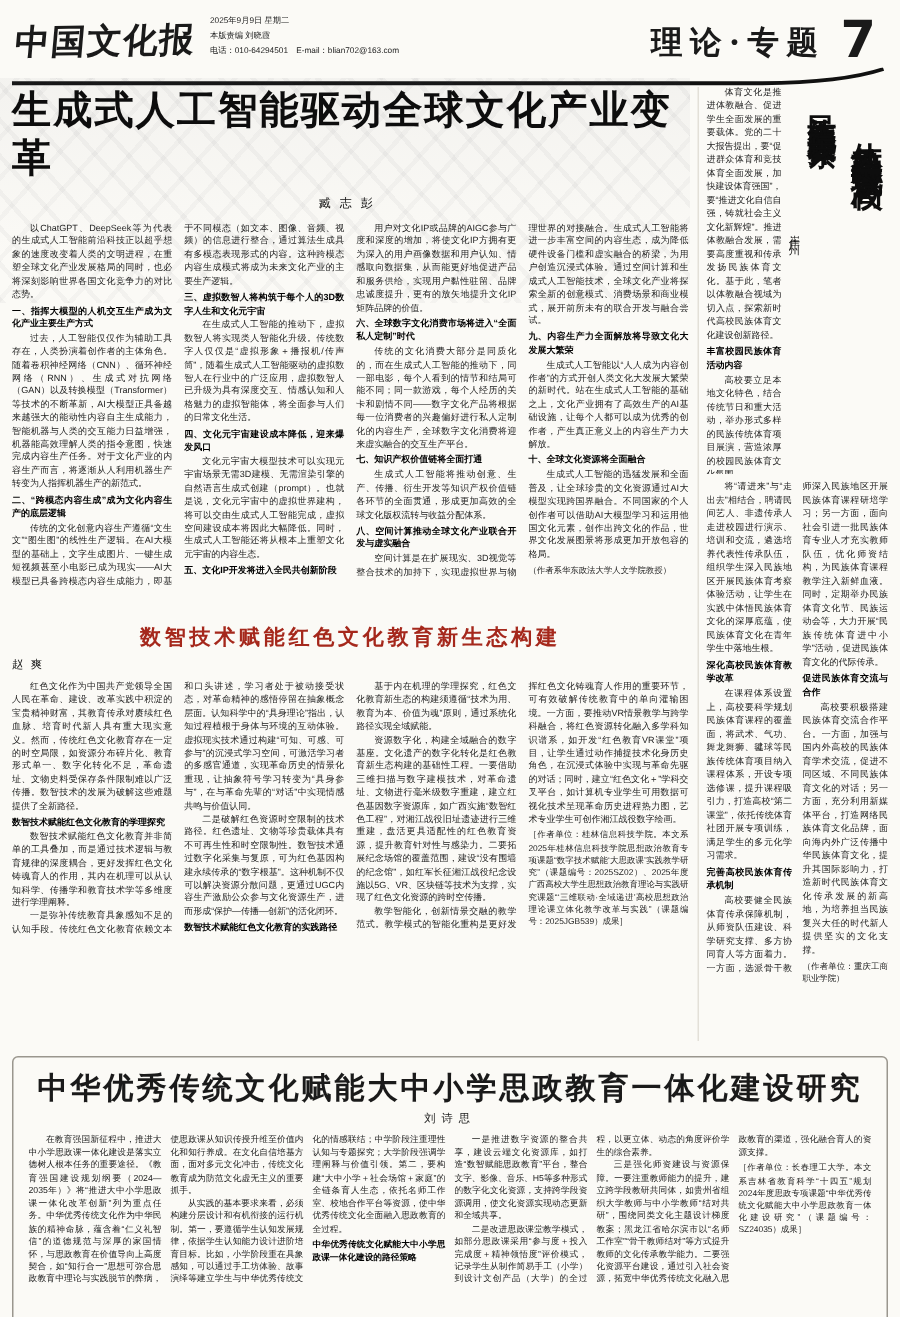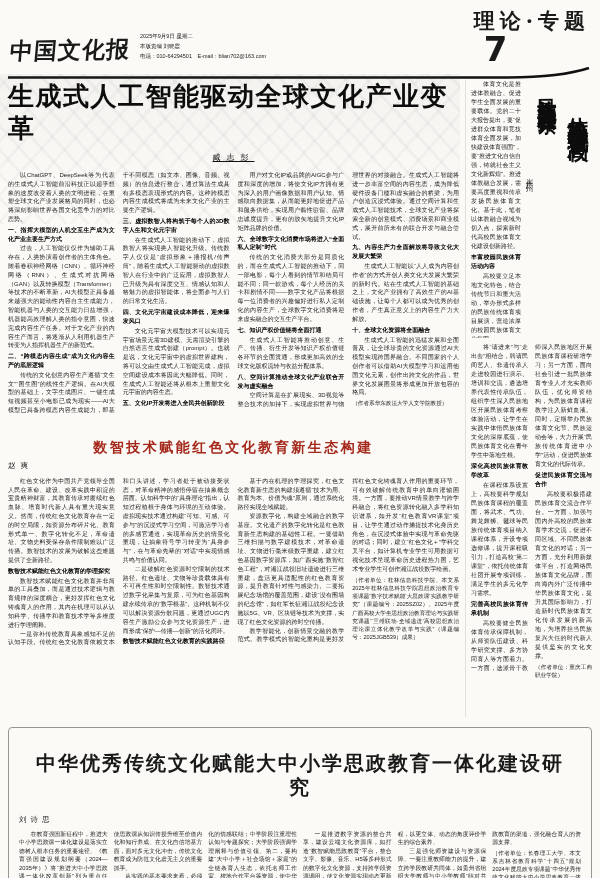--- a/index.html
+++ b/index.html
@@ -11,21 +11,21 @@
   .page{padding:8px 8px 0 8px;}
 
   
   .hdr{display:flex;align-items:flex-end;padding:2px 2px 3px 2px;}
   .masthead{
     font-family:"DejaVu Serif","Liberation Serif",serif;
     font-size:23px;font-weight:900;transform:skewX(-6deg) rotate(-1deg);
     letter-spacing:1px;line-height:1;padding-bottom:3px;
   }
   .hdr-meta{font-size:5.5px;line-height:1.8;margin-left:10px;color:#222;padding-bottom:2px;}
-  .hdr-right{margin-left:auto;display:flex;align-items:flex-start;flex-direction:column;}
+  .hdr-right{margin-left:auto;display:flex;align-items:flex-end;}
   .section-title{
     font-family:"DejaVu Serif","Liberation Serif",serif;
     font-size:21px;font-weight:900;letter-spacing:5px;line-height:1;padding-bottom:4px;
   }
   .page-num{
     font-family:"DejaVu Sans",sans-serif;
     font-size:34px;font-weight:900;line-height:0.85;margin-left:10px;margin-right:6px;
   }
   .hdr-rule{display:block;}
 
@@ -41,21 +41,21 @@
     background:
       repeating-linear-gradient(48deg, rgba(60,60,70,0.045) 0 3px, transparent 3px 16px),
       repeating-linear-gradient(-48deg, rgba(60,60,70,0.035) 0 3px, transparent 3px 18px),
       linear-gradient(180deg, rgba(120,120,130,0.06), rgba(120,120,130,0) 80%);
   }
   .m-title{
     position:relative;z-index:1;margin:0 0 0 0;
     font-family:"DejaVu Serif","Liberation Serif",serif;
     font-size:26px;font-weight:900;letter-spacing:1.5px;line-height:1.25;color:#0d0d0d;
   }
-  .byline{position:relative;z-index:1;text-align:center;font-size:8px;letter-spacing:6px;margin:7px 0 8px 0;color:#111;text-decoration:underline;}
+  .byline{position:relative;z-index:1;text-align:center;font-size:8px;letter-spacing:6px;margin:7px 0 8px 0;color:#111;}
   .m-body{
     position:relative;z-index:1;
     column-count:4;column-gap:8px;height:252px;overflow:hidden;
     font-size:6px;line-height:1.47;text-align:justify;color:#222;
   }
   .para{margin:0;}
   .para.p{text-indent:2em;}
   .para.h{font-weight:700;color:#000;margin:2px 0 1px 0;text-indent:0;}
   .para.n{text-indent:0;margin-top:2px;font-size:5.6px;}
 
@@ -87,23 +87,23 @@
     font-size:6px;line-height:1.5;text-align:justify;color:#222;
   }
 
   
   .bottom-box{
     margin-top:10px;border:1px solid #9a968e;border-radius:4px;
     padding:7px 10px 6px 10px;background:#fbfaf6;
   }
   .bot-title{
     text-align:center;font-family:"DejaVu Serif","Liberation Serif",serif;
-    font-size:20px;font-weight:900;letter-spacing:2px;line-height:1.2;margin:16px;
-  }
-  .bot-byline{text-align:left;font-size:7.5px;letter-spacing:4px;margin:4px 0 5px 0;}
+    font-size:20px;font-weight:900;letter-spacing:2px;line-height:1.2;margin:1px;
+  }
+  .bot-byline{text-align:center;font-size:7.5px;letter-spacing:4px;margin:4px 0 5px 0;}
   .bot-body{
     column-count:6;column-gap:6px;height:132px;overflow:hidden;
     font-size:5.8px;line-height:1.46;text-align:justify;color:#222;
   }
 </style>
 </head>
 <body>
 
 <div class="page">
 

